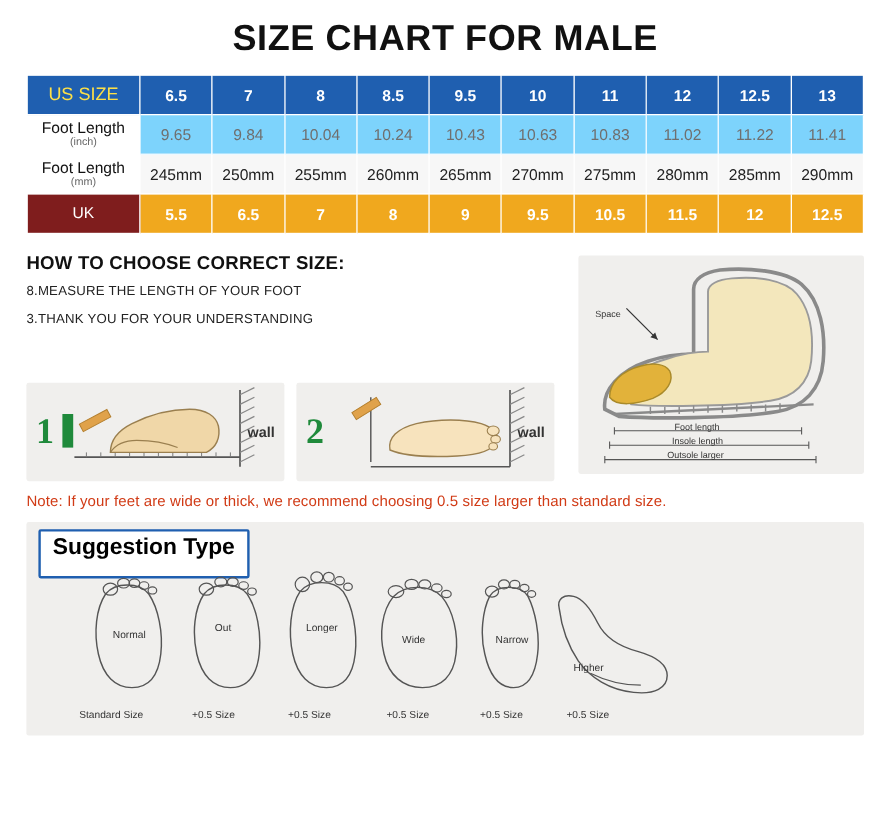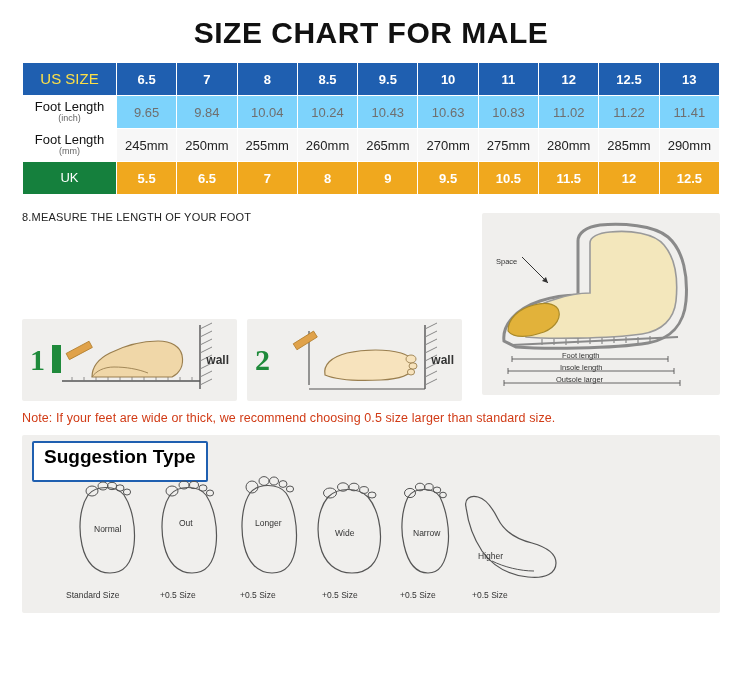--- a/index.html
+++ b/index.html
@@ -41,21 +41,21 @@
     color:#fff;
     font-weight:bold;
     font-size:15px;
     height:34px;
   }
   .row-head td.lbl{font-size:15px;}
   .row-a td{background:#7dd3fc;color:#6f6f6f;font-size:12px;}
   .row-b td{background:#f7f7f7;color:#222;font-size:12.5px;}
   .row-c td{background:#e9e9e9;color:#6f6f6f;font-size:12.5px;}
   .row-d td{background:#f0a81e;color:#ffffff;font-weight:bold;font-size:13.5px;}
-  .row-d td.lbl{background:#15803d;color:#fff;}
+  .row-d td.lbl{background:#7f1d1d;color:#fff;}
   td.lbl{
     font-weight:normal;
     color:#fde047;
     font-size:12.5px;
     line-height:1.05;
   }
   .row-a td.lbl,.row-b td.lbl,.row-c td.lbl{background:#ffffff;color:#111;}
   .row-a td.lbl .sub,.row-b td.lbl .sub{font-size:9px;color:#666;display:block;}
   col.first{width:94px;}
   
@@ -229,22 +229,24 @@
         <td>10.5</td>
         <td>11.5</td>
         <td>12</td>
         <td>12.5</td>
       </tr>
     </tbody>
   </table>
 </div>
 
 <div class="howto">
+  <h2>HOW TO CHOOSE CORRECT SIZE:</h2>
   <ol>
     <li>8.MEASURE THE LENGTH OF YOUR FOOT</li>
+    <li>3.THANK YOU FOR YOUR UNDERSTANDING</li>
   </ol>
 
   <div class="panels">
 
     <div class="panel">
       <div class="num">1</div>
       <svg class="foot-diagram" width="215" height="82" viewBox="0 0 215 82">
 
         <line x1="178" y1="6" x2="178" y2="70" stroke="#555" stroke-width="1.4"></line>
         <g stroke="#888" stroke-width="1">

